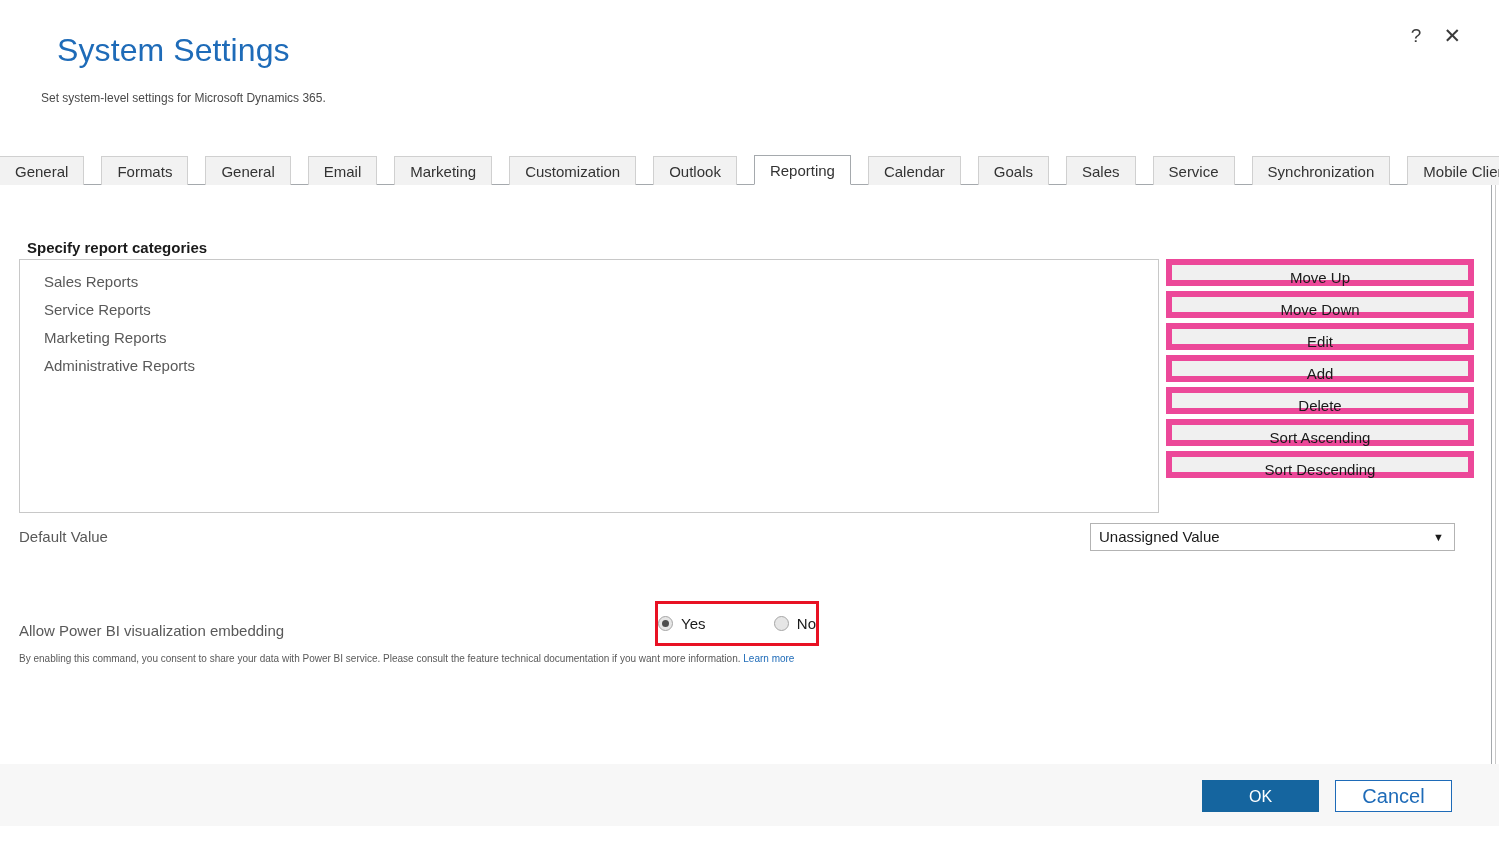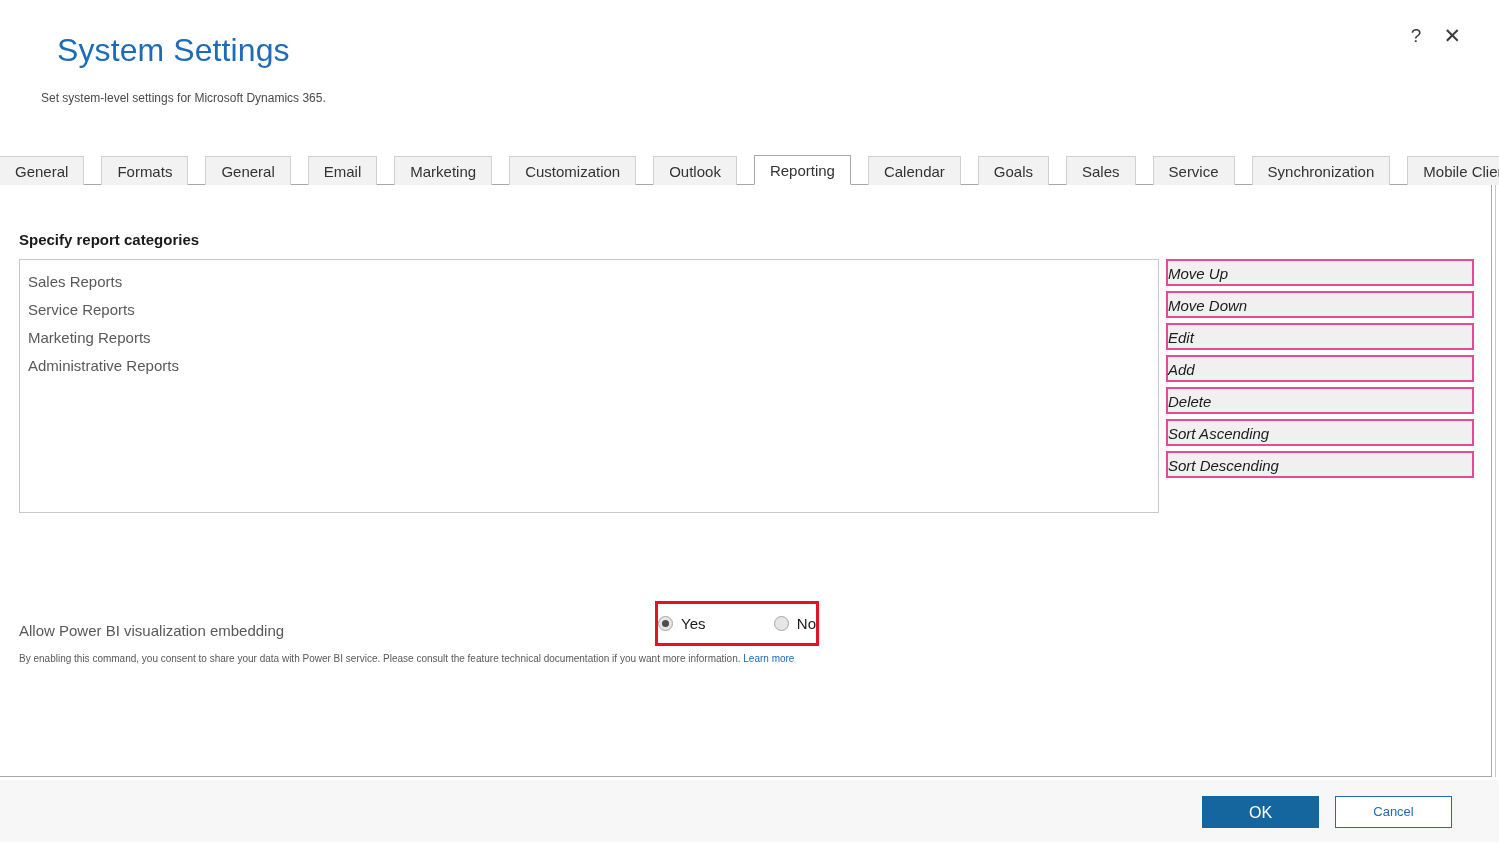--- a/index.html
+++ b/index.html
@@ -118,39 +118,39 @@
     width: 4px;
     height: 593px;
     background: #ffffff;
     border-left: 1px solid #c8c8c8;
   }
 
   .section-heading {
     font-size: 15px;
     font-weight: bold;
     color: #1a1a1a;
-    margin: 0;
+    margin: 8px;
   }
 
   
   .lbl-specify {
     position: absolute;
     left: 19px;
     top: 46px;
   }
   .listbox {
     position: absolute;
     left: 19px;
     top: 74px;
     width: 1140px;
     height: 254px;
     box-sizing: border-box;
     border: 1px solid #c8c8c8;
     background: #ffffff;
-    padding: 8px 0 0 0;
+    padding: 8px 0 0 16px;
     overflow: hidden;
   }
   .listbox-item {
     font-size: 15px;
     color: #595959;
     line-height: 28px;
     padding: 0 8px;
     cursor: pointer;
     white-space: nowrap;
   }
@@ -160,29 +160,28 @@
     left: 1166px;
     top: 74px;
     width: 308px;
     display: flex;
     flex-direction: column;
     gap: 5px;
   }
   .ui-button {
     height: 27px;
     line-height: 25px;
-    text-align: left;
+    text-align: center;
     font-size: 15px;
     color: #1a1a1a;
     background: #f0f0f0;
-    border: 2px solid #ec4899;
+    border: 6px solid #ec4899;
     box-sizing: border-box;
     cursor: pointer;
     user-select: none;
-    font-style: italic;
   }
 
   .default-row {
     position: absolute;
     left: 19px;
     top: 338px;
     width: 1455px;
     height: 28px;
   }
   .default-label {
@@ -290,21 +289,21 @@
   .link {
     color: #1e6bb8;
     text-decoration: none;
     cursor: pointer;
   }
 
   
   .footer {
     position: absolute;
     left: 0;
-    top: 780px;
+    top: 764px;
     width: 1499px;
     height: 62px;
     background: #f7f7f7;
     box-sizing: border-box;
   }
   .footer-actions {
     position: absolute;
     right: 47px;
     top: 16px;
     display: flex;
@@ -323,21 +322,21 @@
     cursor: pointer;
     user-select: none;
   }
   .btn-secondary {
     width: 117px;
     height: 32px;
     line-height: 30px;
     text-align: center;
     background: #ffffff;
     color: #1e6bb8;
-    font-size: 13px;
+    font-size: 20px;
     border: 1px solid #1e6bb8;
     box-sizing: border-box;
     cursor: pointer;
     user-select: none;
   }
 </style>
 </head>
 <body>
 
 <div class="dlg-header">
@@ -381,20 +380,27 @@
   <div class="side-buttons" id="side-buttons">
       <div class="ui-button">Move Up</div>
       <div class="ui-button">Move Down</div>
       <div class="ui-button">Edit</div>
       <div class="ui-button">Add</div>
       <div class="ui-button">Delete</div>
       <div class="ui-button">Sort Ascending</div>
       <div class="ui-button">Sort Descending</div>
     </div>
 
+  <div class="default-row">
+    <span class="default-label">Default Value</span>
+    <div class="select-box">
+      <span>Unassigned Value</span>
+      <span class="select-arrow">▼</span>
+    </div>
+  </div>
 
 
   <div class="powerbi-row">
     <span class="powerbi-label">Allow Power BI visualization embedding</span>
     <div class="radio-highlight">
       <label class="radio-opt">
         <span class="radio-circle checked"></span>
         <span class="radio-text">Yes</span>
       </label>
       <label class="radio-opt">

